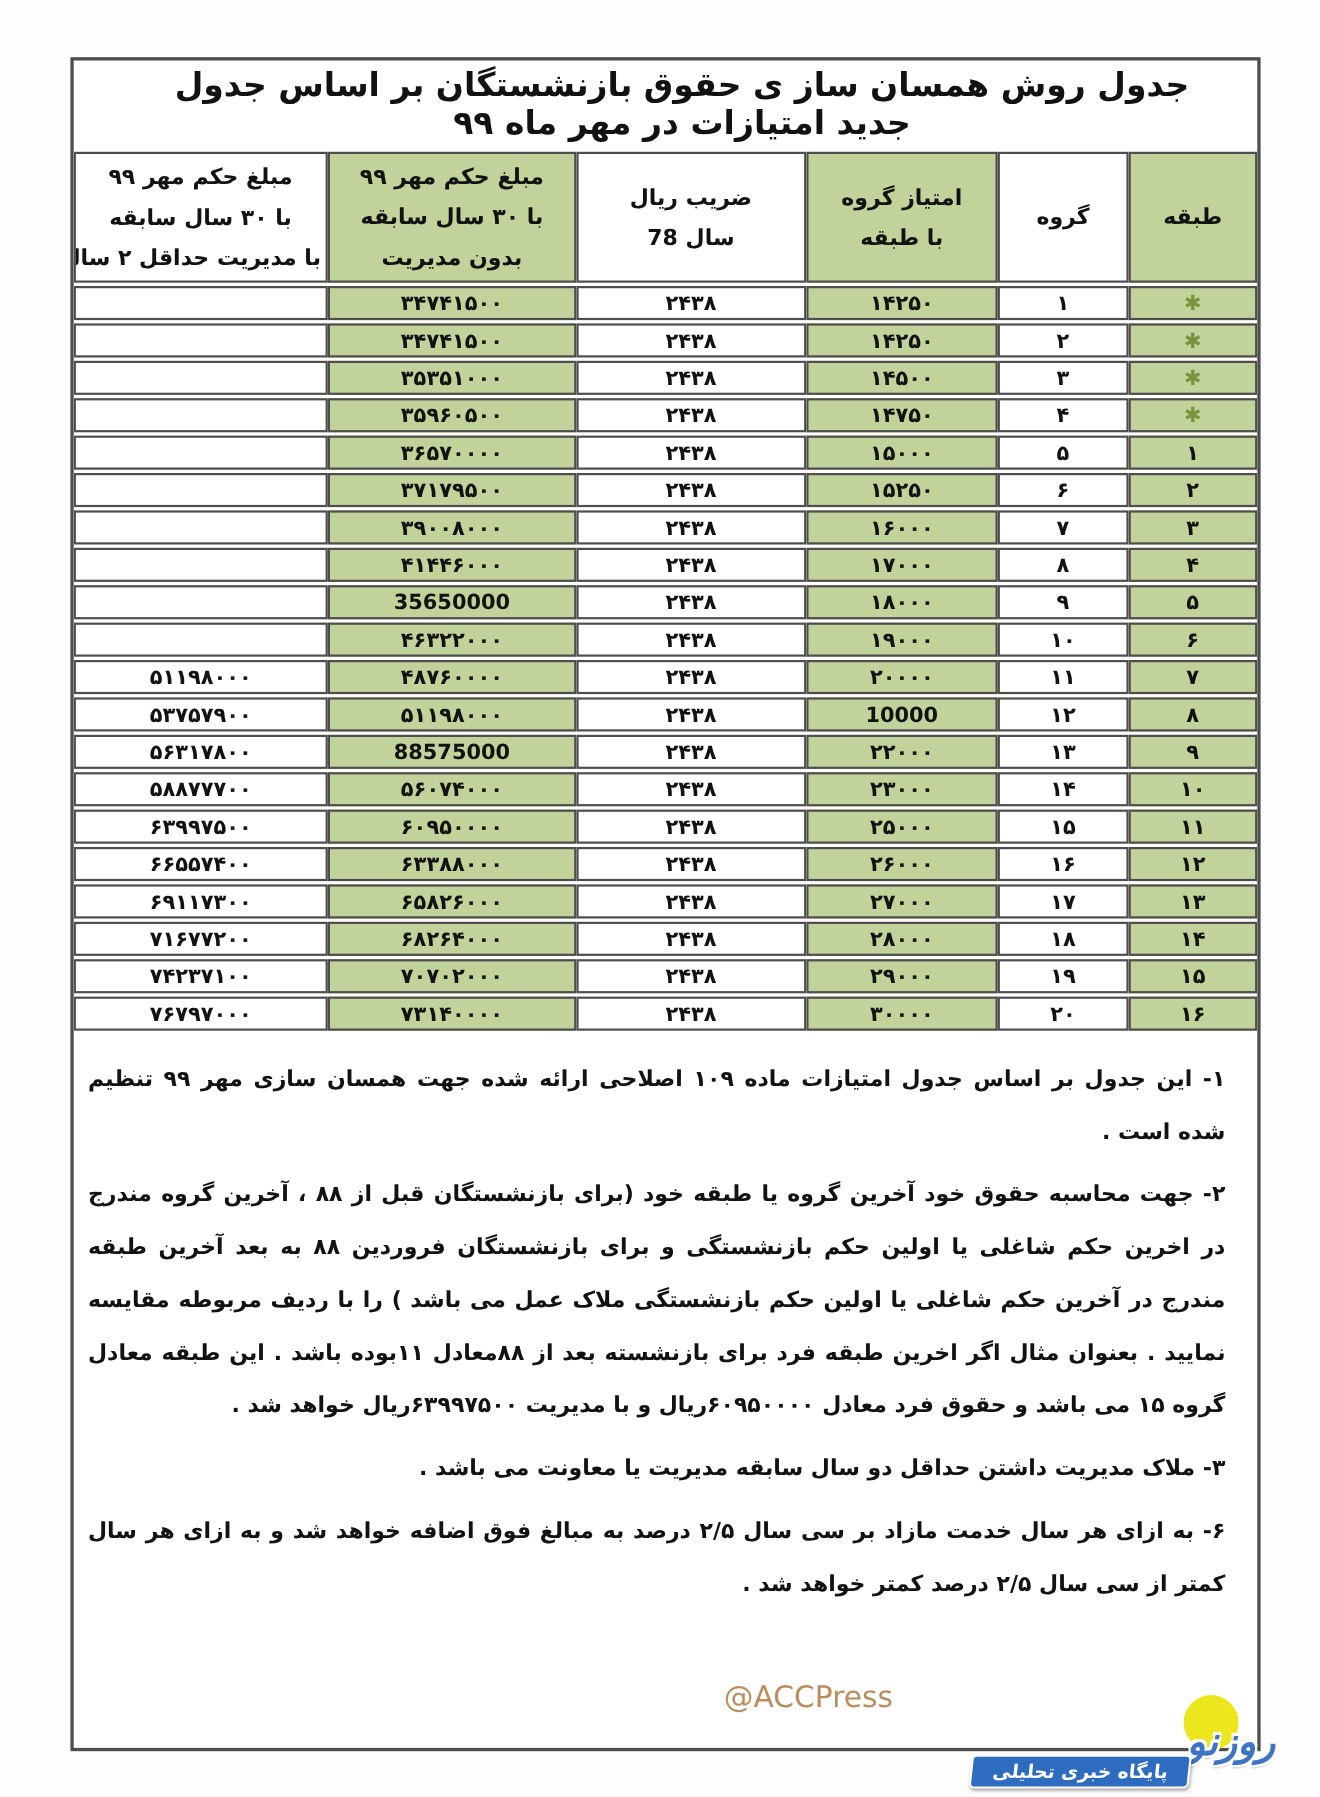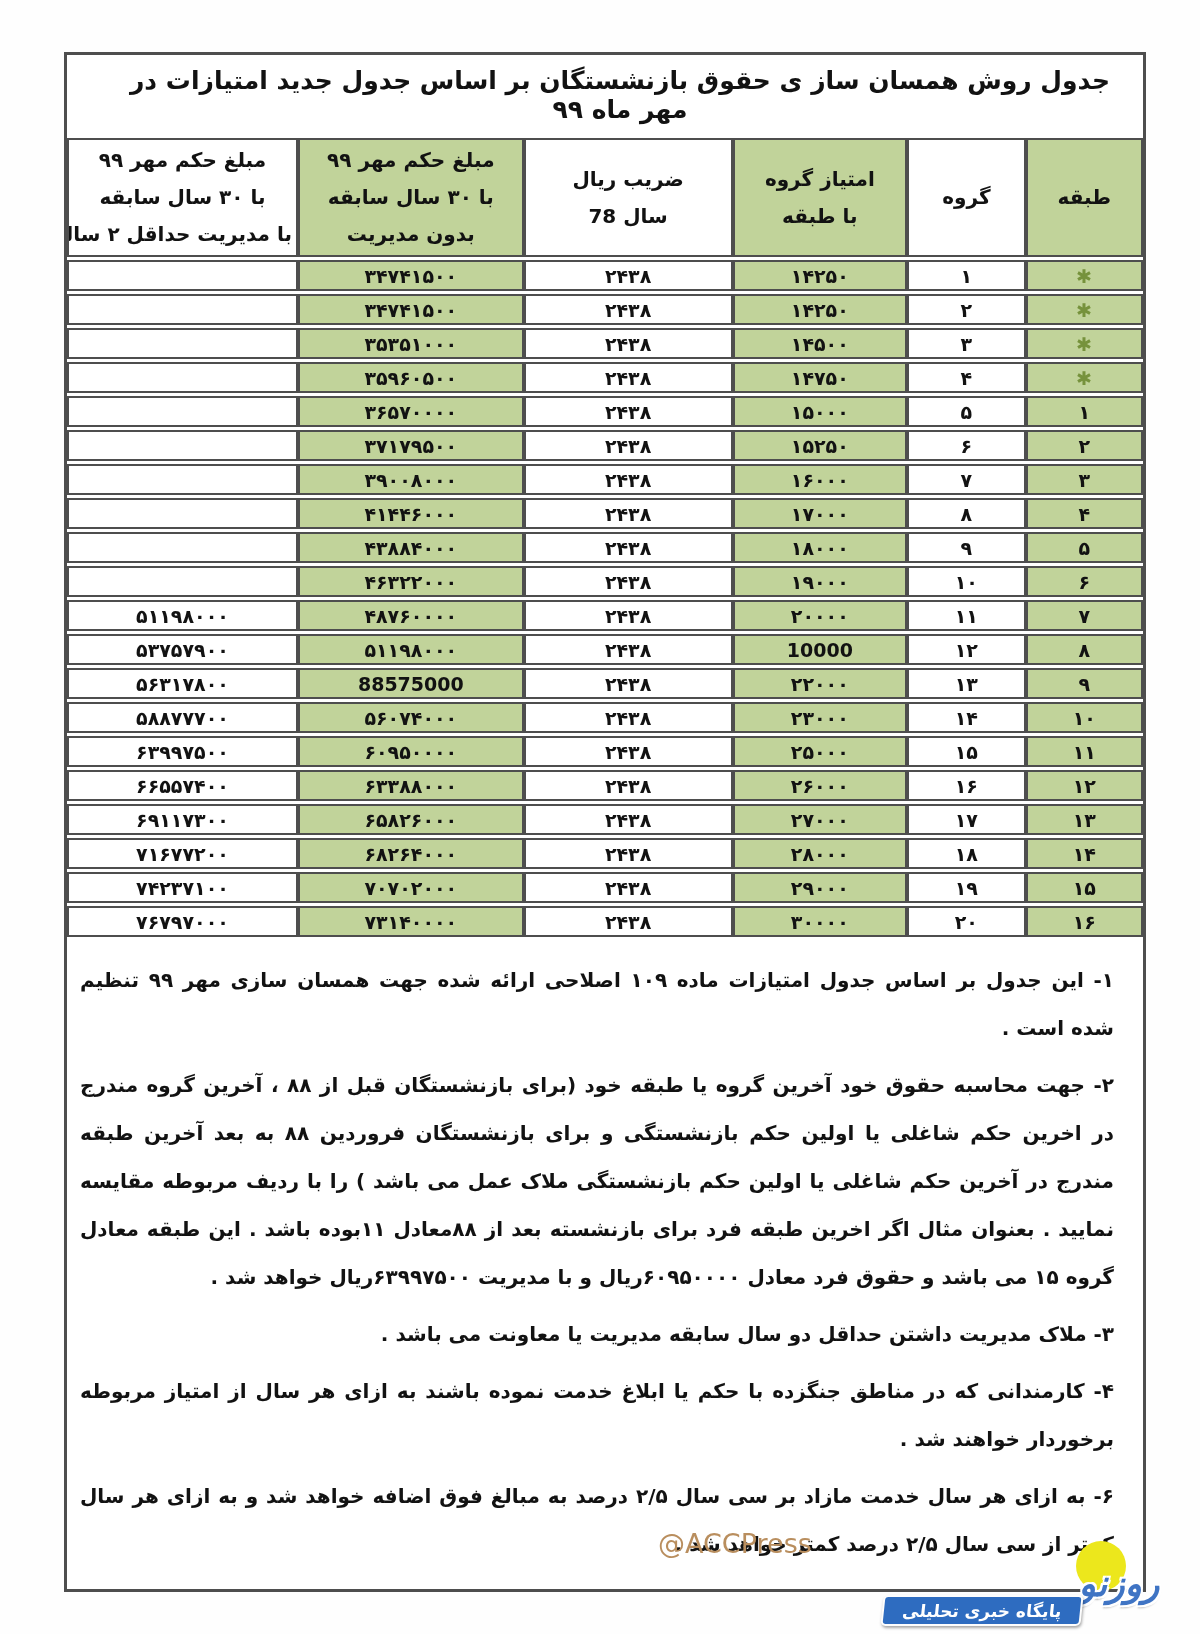--- a/index.html
+++ b/index.html
@@ -19,21 +19,21 @@
     font-family:"DejaVu Sans",sans-serif;
     color:#121212;
   }
   .page{position:relative;width:1200px;height:1634px;overflow:hidden;background:#fefefe;}
   .doc-box{
     position:absolute;left:64px;top:52px;width:1082px;height:1540px;
     border:3px solid var(--border);background:#fff;
   }
   .doc-title{
     height:80px;display:flex;align-items:center;justify-content:center;
-    font-size:25px;font-weight:bold;direction:rtl;text-align:center;
+    font-size:30px;font-weight:bold;direction:rtl;text-align:center;
     padding:0 30px;letter-spacing:0;margin-left:30px;
   }
   table.main{
     width:100%;table-layout:fixed;direction:rtl;
     border-collapse:separate;border-spacing:0 3px;
   }
   table.main th,table.main td{
     border:2px solid var(--border);
     text-align:center;vertical-align:middle;
     font-weight:bold;background:#fff;overflow:hidden;white-space:nowrap;
@@ -189,21 +189,21 @@
     <td>۲۴۳۸</td>
     <td class="g">۴۱۴۴۶۰۰۰</td>
     <td></td>
   </tr>
 
   <tr>
     <td class="g">۵</td>
     <td>۹</td>
     <td class="g">۱۸۰۰۰</td>
     <td>۲۴۳۸</td>
-    <td class="g">۴۳۸۸۴۰۰۰</td>
+    <td class="g">35650000</td>
     <td></td>
   </tr>
 
   <tr>
     <td class="g">۶</td>
     <td>۱۰</td>
     <td class="g">۱۹۰۰۰</td>
     <td>۲۴۳۸</td>
     <td class="g">۴۶۳۲۲۰۰۰</td>
     <td></td>
@@ -298,21 +298,20 @@
     <td class="g">۷۳۱۴۰۰۰۰</td>
     <td>۷۶۷۹۷۰۰۰</td>
   </tr>
 </tbody>
     </table>
 
     <div class="notes">
       <p class="note">۱-  این جدول بر اساس جدول امتیازات ماده ۱۰۹ اصلاحی ارائه شده جهت همسان سازی مهر ۹۹ تنظیم شده است .</p>
       <p class="note">۲-  جهت محاسبه حقوق خود آخرین گروه یا طبقه خود (برای بازنشستگان قبل از ۸۸ ، آخرین گروه مندرج در اخرین حکم شاغلی یا اولین حکم بازنشستگی و برای بازنشستگان فروردین ۸۸ به بعد آخرین طبقه مندرج در آخرین حکم شاغلی یا اولین حکم بازنشستگی ملاک عمل می باشد ) را با ردیف مربوطه مقایسه نمایید . بعنوان مثال اگر اخرین طبقه فرد برای بازنشسته بعد از ۸۸معادل ۱۱بوده باشد . این طبقه معادل گروه ۱۵ می باشد و حقوق فرد معادل ۶۰۹۵۰۰۰۰ریال و با مدیریت ۶۳۹۹۷۵۰۰ریال خواهد شد .</p>
       <p class="note">۳- ملاک مدیریت داشتن حداقل دو سال سابقه مدیریت یا معاونت می باشد .</p>
-      <p class="note">۴- کارمندانی که در مناطق جنگزده با حکم یا ابلاغ خدمت نموده باشند به ازای هر سال از امتیاز مربوطه برخوردار خواهند شد .</p>
       <p class="note">۶- به ازای هر سال خدمت مازاد بر سی سال ۲/۵ درصد به مبالغ فوق اضافه خواهد شد و به ازای هر سال کمتر از سی سال ۲/۵ درصد کمتر خواهد شد .</p>
     </div>
   </div>
 
   <div class="watermark">@ACCPress</div>
 
   <div class="logo">
     <div class="logo-circle"></div>
     <div class="logo-name">روزنو</div>
     <div class="logo-ribbon">پایگاه خبری تحلیلی</div>

